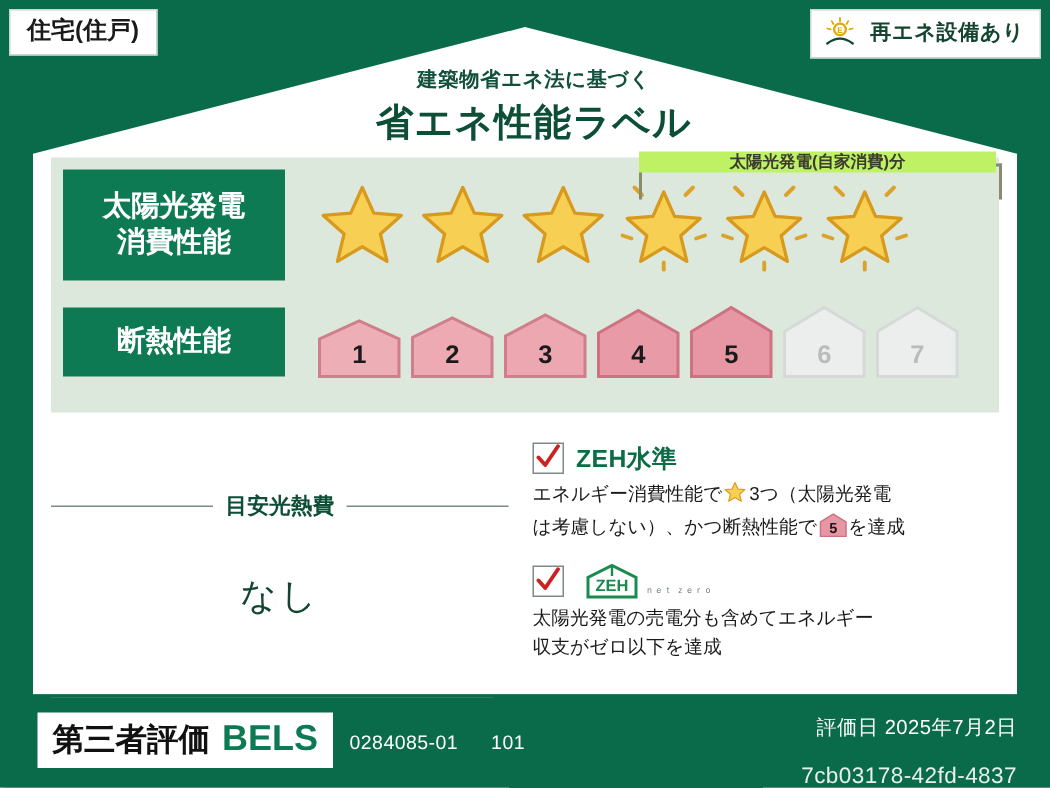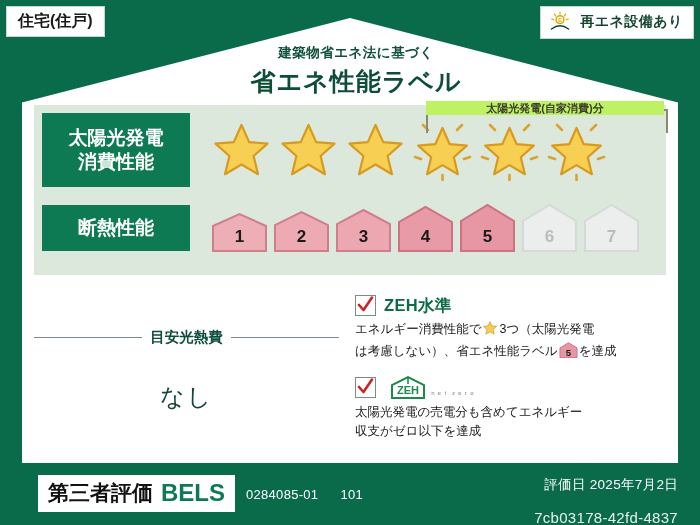--- a/index.html
+++ b/index.html
@@ -137,21 +137,21 @@
   }
   .zeh-logo{display:flex;align-items:flex-end;gap:2px;margin-left:4px;}
   .zeh-sub{font-size:6px;color:#6d7a74;letter-spacing:0.2px;transform:translateY(-2px);}
   .claim-body{
     font-size:12.5px;color:#1a1a1a;line-height:1.55;margin-top:3px;
   }
   .inline-ico{display:inline-block;vertical-align:-3px;margin:0 1px;}
 
   
   .bottom-bar{
-    position:absolute;left:16px;right:0;bottom:0;height:60px;background:#0a6b4a;z-index:7;
+    position:absolute;left:3px;right:0;bottom:0;height:60px;background:#0a6b4a;z-index:7;
   }
   .bels-box{
     position:absolute;left:22px;top:10px;
     background:#ffffff;padding:4px 10px 5px 10px;
     display:flex;align-items:center;gap:8px;
   }
   .bels-jp{font-size:21px;font-weight:bold;color:#111;letter-spacing:0px;}
   .bels-en{font-size:24px;font-weight:bold;color:#0d7a53;letter-spacing:0px;}
   .bels-num{
     position:absolute;left:230px;top:22px;
@@ -332,21 +332,21 @@
         <div class="claim-head">
           <span class="checkbox">
             <svg width="17" height="18" viewBox="0 0 17 18">
               <path d="M2,9 L6.5,14 L15,1.5" fill="none" stroke="#cc2222" stroke-width="2.6" stroke-linecap="round" stroke-linejoin="round"></path>
             </svg>
           </span>
           <span class="claim-title">ZEH水準</span>
         </div>
         <div class="claim-body"><span>エネルギー消費性能で</span><span class="inline-ico"><svg width="16" height="16" viewBox="0 0 63 62">
                 <polygon points="31.5,6 39.2,23.1 57.5,24.6 43.6,37 48,55.2 31.5,45.5 15,55.2 19.4,37 5.5,24.6 23.8,23.1" fill="#f7cf52" stroke="#d79a1e" stroke-width="3" stroke-linejoin="round"></polygon>
-              </svg></span><span>3つ（太陽光発電</span><br><span>は考慮しない）、省エネ性能ラベル</span><span class="inline-ico"><svg width="19" height="16" viewBox="0 0 59 49">
+              </svg></span><span>3つ（太陽光発電</span><br><span>は考慮しない）、かつ断熱性能で</span><span class="inline-ico"><svg width="19" height="16" viewBox="0 0 59 49">
                 <path d="M3,48 L3,18 L29.5,2 L56,18 L56,48 Z" fill="#e797a4" stroke="#cc7280" stroke-width="3"></path>
                 <text x="29.5" y="42" font-size="30" font-weight="bold" fill="#1a1a1a" text-anchor="middle" font-family="Liberation Sans, sans-serif">5</text>
               </svg></span><span>を達成</span></div>
       </div>
 
       <div class="claim" style="margin-top:10px;">
         <div class="claim-head">
           <span class="checkbox">
             <svg width="17" height="18" viewBox="0 0 17 18">
               <path d="M2,9 L6.5,14 L15,1.5" fill="none" stroke="#cc2222" stroke-width="2.6" stroke-linecap="round" stroke-linejoin="round"></path>

